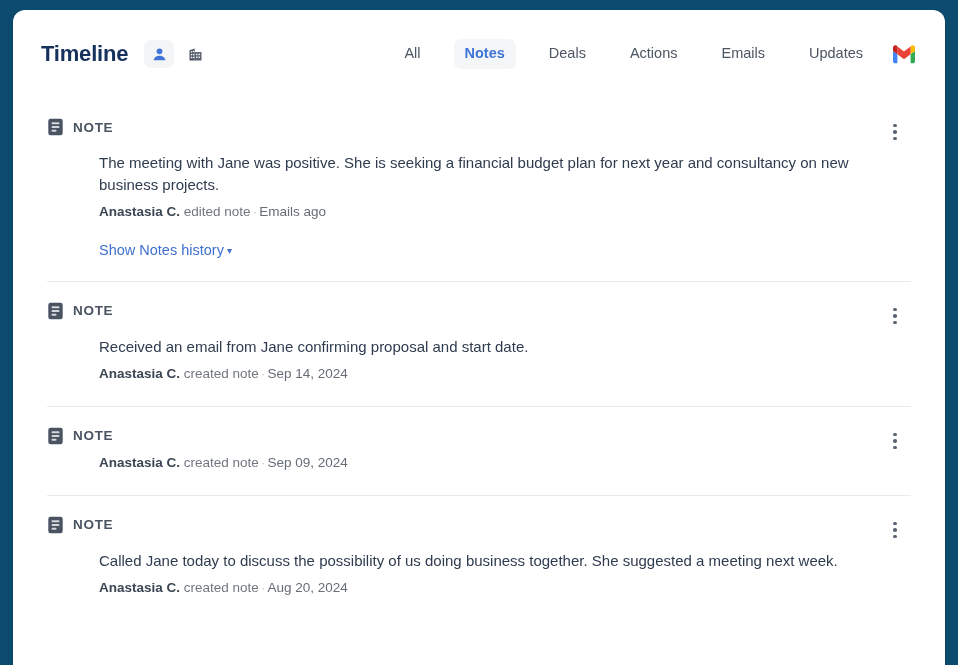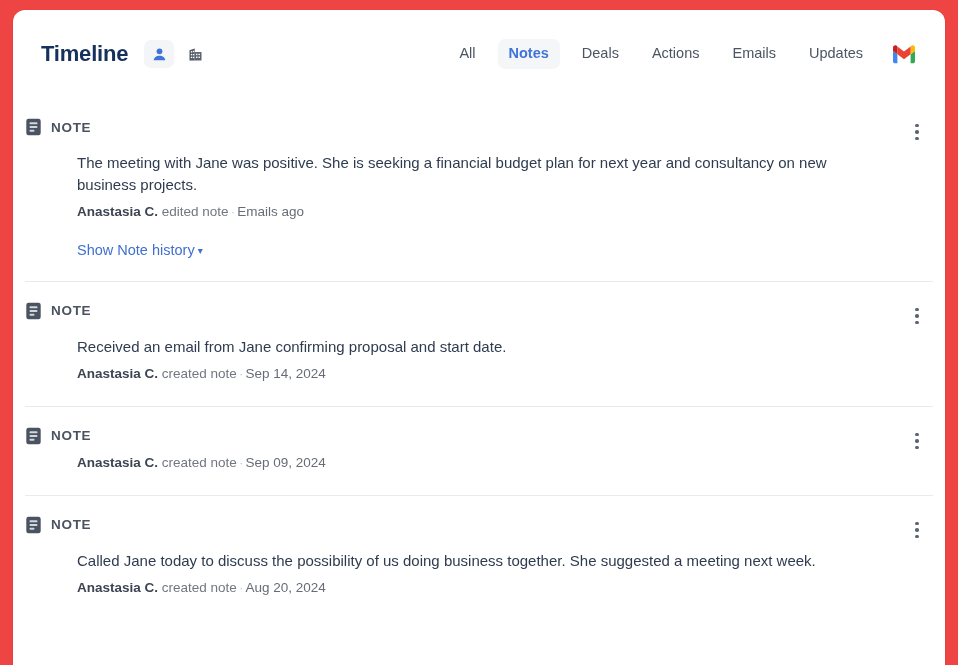--- a/index.html
+++ b/index.html
@@ -7,21 +7,21 @@
     margin: 0; padding: 0;
     width: 958px; height: 665px;
     background: #f0f1f3;
     font-family: "Liberation Sans", sans-serif;
     -webkit-font-smoothing: antialiased;
   }
   .page {
     position: relative;
     width: 958px; height: 665px;
     overflow: hidden;
-    background: #ef4444;
+    background: #0c4a6e;
   }
   .card {
     position: absolute;
     left: 13px; top: 10px;
     width: 932px;
     min-height: 680px;
     background: #ffffff;
     border-radius: 12px;
     box-shadow: 0 1px 3px rgba(16,24,40,0.06), 0 1px 2px rgba(16,24,40,0.04);
   }
@@ -49,21 +49,21 @@
     cursor: pointer;
     background: transparent;
   }
   .entity-btn.active { background: #f4f5f6; }
 
   .spacer { flex: 1 1 auto; }
 
   .tabs {
     display: flex;
     align-items: center;
-    gap: 11px;
+    gap: 22px;
   }
   .tab {
     font-size: 14.5px;
     color: #4b5563;
     padding: 6px 11px;
     border-radius: 7px;
     cursor: pointer;
     white-space: nowrap;
     line-height: 1.2;
   }
@@ -73,21 +73,21 @@
     font-weight: bold;
   }
   .gmail-icon {
     margin-left: 16px;
     width: 28px; height: 28px;
     display: flex; align-items: center; justify-content: center;
     cursor: pointer;
   }
 
   
-  .list { padding: 0 12px; }
+  .list { padding: 0 34px; }
 
   .entry {
     position: relative;
     padding: 20px 0 22px 0;
     border-bottom: 1px solid #e9eaec;
   }
   .entry:last-child { border-bottom: none; }
 
   .entry-head {
     display: flex;
@@ -225,21 +225,21 @@
             <rect x="4" y="11.7" width="5" height="2" rx="0.9" fill="#d3d7dc"></rect>
           </svg>
           <div class="entry-type">NOTE</div>
         </div>
         <div class="entry-body">
           <p class="entry-text">The meeting with Jane was positive. She is seeking a financial budget plan for next year and consultancy on new business projects.</p>
           <div class="entry-meta">
             <span class="author">Anastasia C.</span>
             <span>edited note</span><span class="sep">·</span><span class="date">Emails ago</span>
           </div>
-          <div class="history-link"><span>Show Note history</span><span class="caret">▾</span></div>
+          <div class="history-link"><span>Show Notes history</span><span class="caret">▾</span></div>
         </div>
         <div class="kebab">
           <span></span>
           <span></span>
           <span></span>
         </div>
       </div>
 
       <div class="entry">
         <div class="entry-head">

